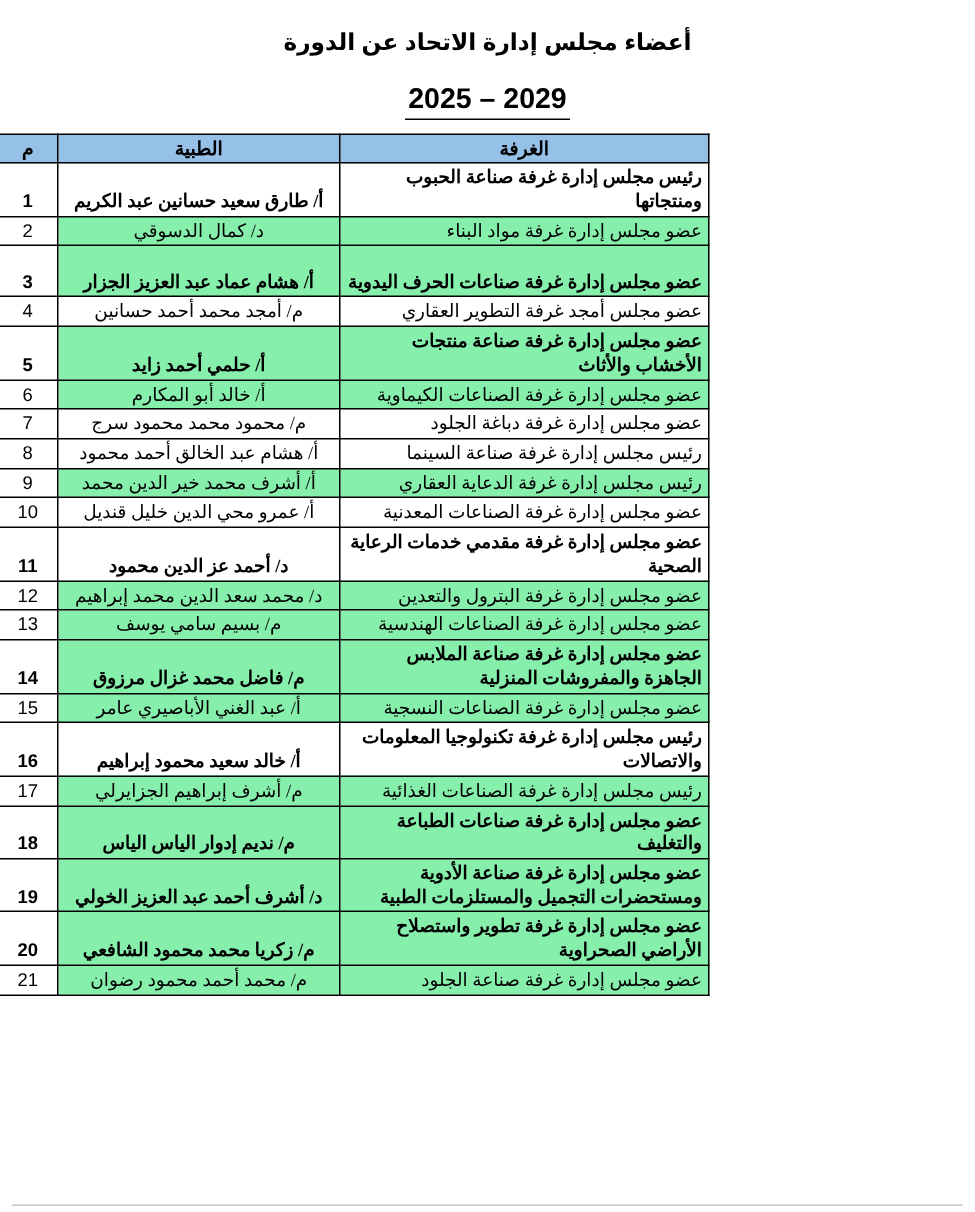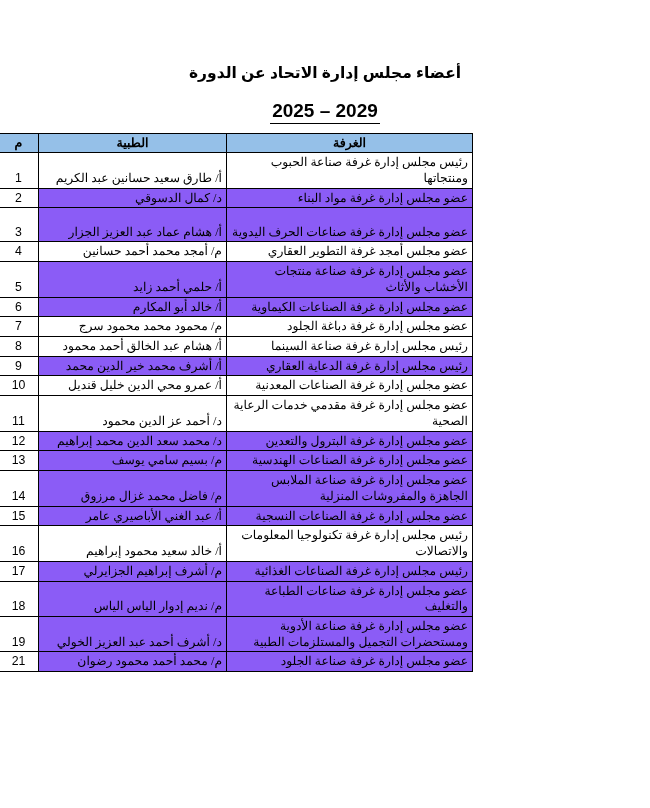--- a/index.html
+++ b/index.html
@@ -19,21 +19,20 @@
   .page {
     width: 650px;
     height: 808px;
     box-sizing: border-box;
     position: relative;
   }
 
   .title-block {
     text-align: center;
     padding-top: 18px;
-    margin-top: 44px;
   }
 
   .doc-title {
     font-family: "Liberation Sans", "DejaVu Sans", sans-serif;
     font-size: 15.5px;
     font-weight: bold;
     letter-spacing: 0px;
     line-height: 1.4;
     direction: rtl;
     margin: 0;
@@ -97,41 +96,41 @@
   td.num {
     text-align: center;
     font-family: "Liberation Sans", "DejaVu Sans", sans-serif;
     font-size: 12.6px;
     background: #ffffff;
     vertical-align: bottom;
     padding-bottom: 1px;
   }
 
   td.name {
-    text-align: right;
+    text-align: center;
     padding-right: 5px;
   }
 
   td.chamber {
     text-align: right;
     padding-right: 5px;
   }
 
   tr.cream td.name,
   tr.cream td.chamber {
-    background: #8b5cf6;
+    background: #86efac;
   }
 
   tr.white td.name,
   tr.white td.chamber {
     background: #ffffff;
   }
 
   
-  tr.h2 td { height: 30px; }
+  tr.h2 td { height: 30px; font-weight: bold; }
   tr.h1 td { height: 15px; }
 
   .page-rule {
     position: absolute;
     left: 8px;
     right: 8px;
     bottom: 4px;
     border-top: 1px solid #c9c9c9;
   }
 </style>
@@ -250,20 +249,25 @@
           <tr class="cream h2">
             <td class="chamber">عضو مجلس إدارة غرفة صناعات الطباعة والتغليف</td>
             <td class="name">م/ نديم إدوار الياس الياس</td>
             <td class="num">18</td>
           </tr>
           <tr class="cream h2">
             <td class="chamber">عضو مجلس إدارة غرفة صناعة الأدوية ومستحضرات التجميل والمستلزمات الطبية</td>
             <td class="name">د/ أشرف أحمد عبد العزيز الخولي</td>
             <td class="num">19</td>
           </tr>
+          <tr class="cream h2">
+            <td class="chamber">عضو مجلس إدارة غرفة تطوير واستصلاح الأراضي الصحراوية</td>
+            <td class="name">م/ زكريا محمد محمود الشافعي</td>
+            <td class="num">20</td>
+          </tr>
           <tr class="cream h1">
             <td class="chamber">عضو مجلس إدارة غرفة صناعة الجلود</td>
             <td class="name">م/ محمد أحمد محمود رضوان</td>
             <td class="num">21</td>
           </tr>
         </tbody>
     </table>
   </div>
 
   <div class="page-rule"></div>

